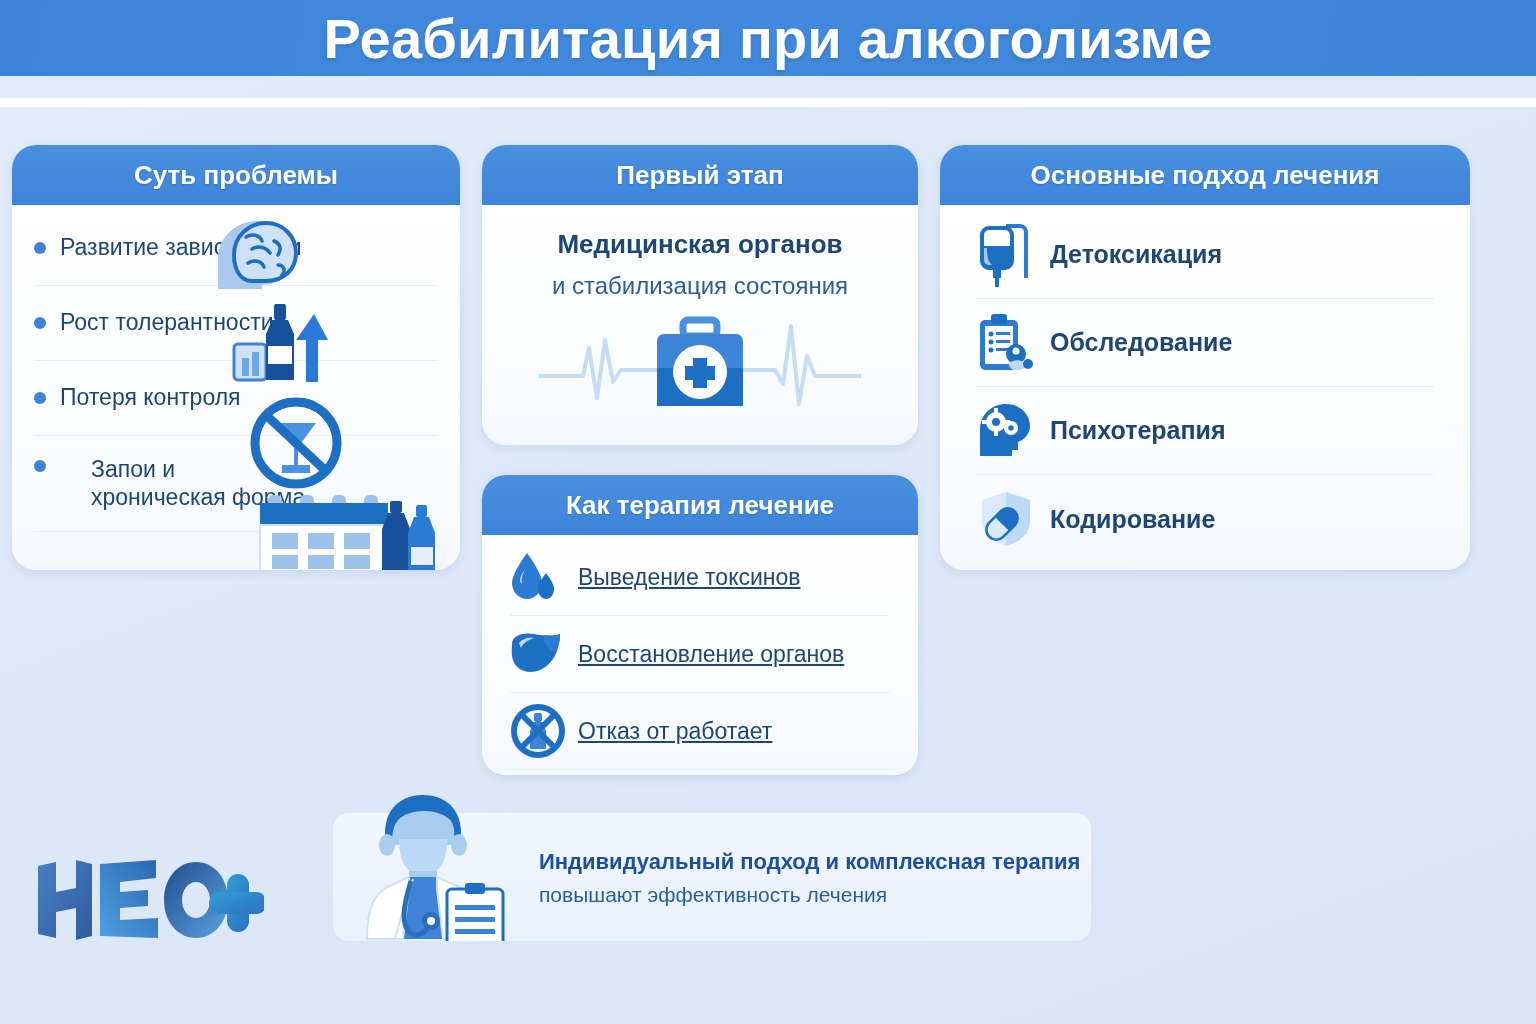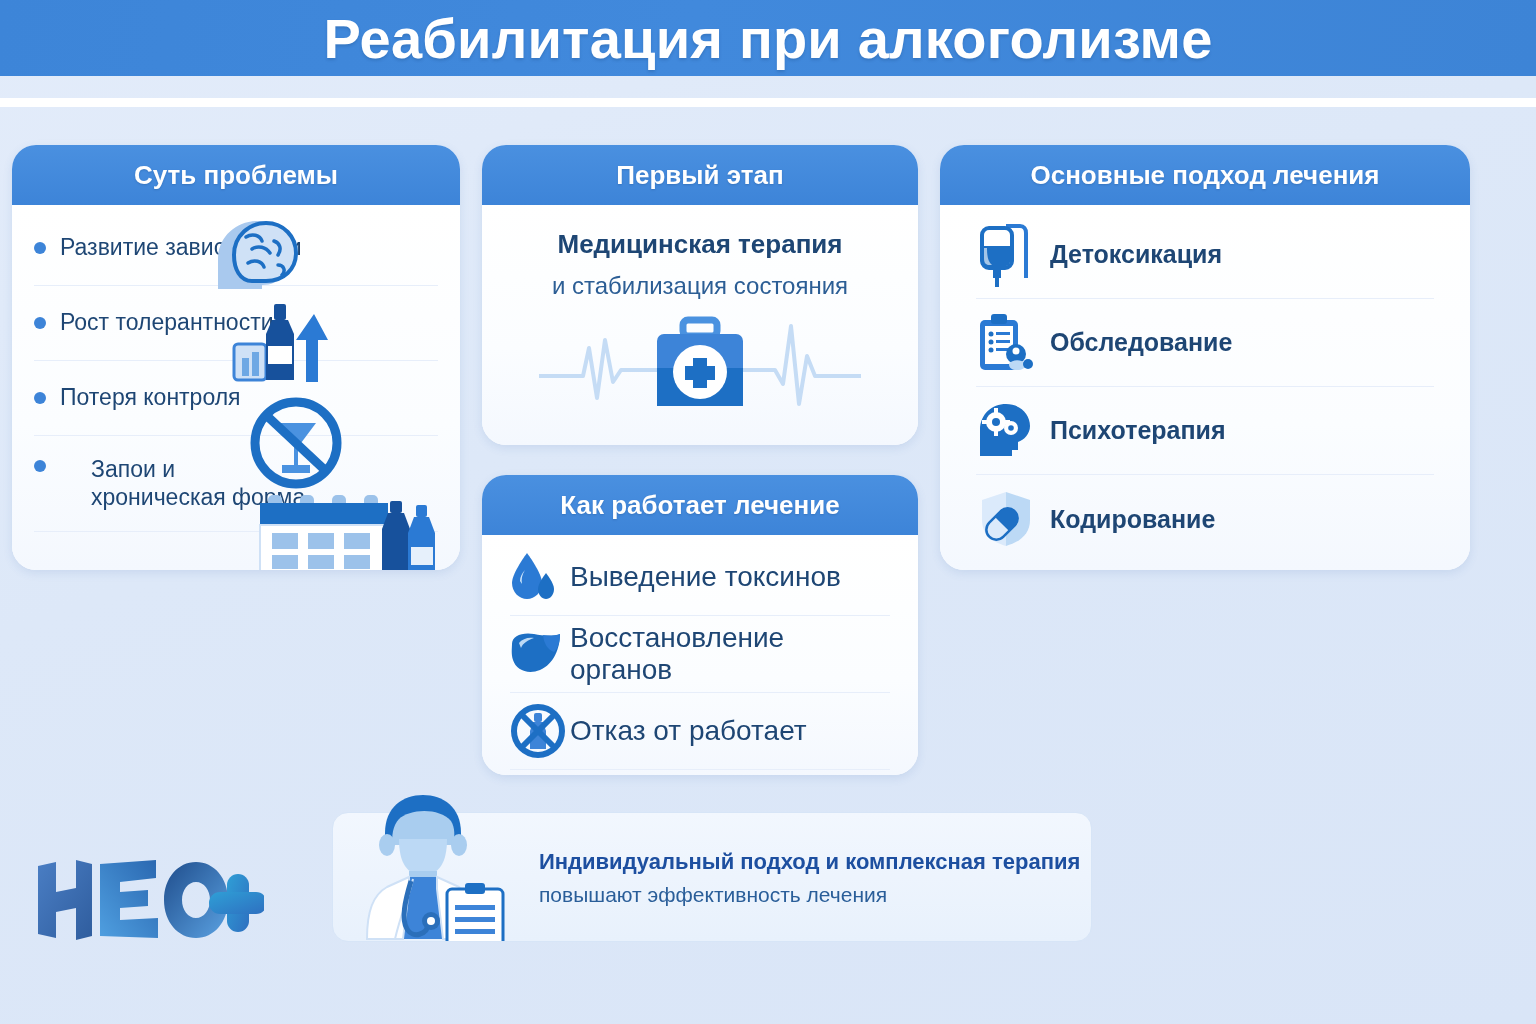--- a/index.html
+++ b/index.html
@@ -126,23 +126,24 @@
   #card-how { left: 482px; top: 475px; width: 436px; height: 300px; }
   .how-list { padding: 4px 28px 4px 28px; }
   .how-row {
     height: 77px;
     display: flex;
     align-items: center;
     border-bottom: 1px solid #e7eefa;
   }
   .how-row .how-icon { width: 58px; flex: 0 0 auto; display: flex; align-items: center; }
   .how-row .how-label {
-    font-size: 28px;
+    font-size: 23px;
     color: #1e4674;
-    margin-left: 2px;
+    margin-left: 10px;
+    text-decoration: underline;
   }
 
   
   #card-stages { left: 940px; top: 145px; width: 530px; height: 425px; }
   .stage-list { padding: 6px 36px 6px 36px; }
   .stage-row {
     height: 88px;
     display: flex;
     align-items: center;
     border-bottom: 1px solid #e7eefa;
@@ -283,39 +284,39 @@
     </span>
 
   </div>
 </div>
 
 <div class="card" id="card-first">
   <div class="card-header">
     <div class="card-title">Первый этап</div>
   </div>
   <div class="card-body first-stage-body">
-    <div class="fs-line1">Медицинская терапия</div>
+    <div class="fs-line1">Медицинская органов</div>
     <div class="fs-line2">и стабилизация состояния</div>
     <div class="fs-graphic">
       <svg width="330" height="105" viewBox="0 0 330 105">
         <path d="M4 66 L40 66 L48 66 L54 38 L62 88 L70 30 L78 72 L86 60 L122 60" stroke="#c5dcf5" stroke-width="4" fill="none" stroke-linejoin="round"></path>
         <path d="M208 60 L240 60 L248 74 L256 16 L264 94 L272 46 L280 66 L290 66 L326 66" stroke="#c5dcf5" stroke-width="4" fill="none" stroke-linejoin="round"></path>
         <rect x="148" y="10" width="34" height="16" rx="5" fill="none" stroke="#4a92e0" stroke-width="7"></rect>
         <rect x="122" y="24" width="86" height="72" rx="7" fill="#3d84d8"></rect>
         <rect x="122" y="58" width="86" height="38" fill="#1d6fc4"></rect>
         <circle cx="165" cy="62" r="27" fill="#ffffff"></circle>
         <path d="M158 48 L172 48 L172 56 L180 56 L180 70 L172 70 L172 78 L158 78 L158 70 L150 70 L150 56 L158 56 Z" fill="#1d6fc4"></path>
       </svg>
     </div>
   </div>
 </div>
 
 <div class="card" id="card-how">
   <div class="card-header">
-    <div class="card-title">Как работает лечение</div>
+    <div class="card-title">Как терапия лечение</div>
   </div>
   <div class="card-body">
     <div class="how-list">
 
       <div class="how-row">
         <span class="how-icon">
           <svg width="46" height="52" viewBox="0 0 46 52">
             <path d="M17 2 C17 2 2 22 2 32 C2 41 9 48 17 48 C25 48 32 41 32 32 C32 22 17 2 17 2 Z" fill="#2b7ad4"></path>
             <path d="M10 30 C10 26 12 22 15 19 C12 24 11 28 12 33 Z" fill="#cfe6fb"></path>
             <path d="M36 22 C36 22 28 32 28 38 C28 44 32 48 36 48 C40 48 44 44 44 38 C44 32 36 22 36 22 Z" fill="#1d6fc4"></path>

